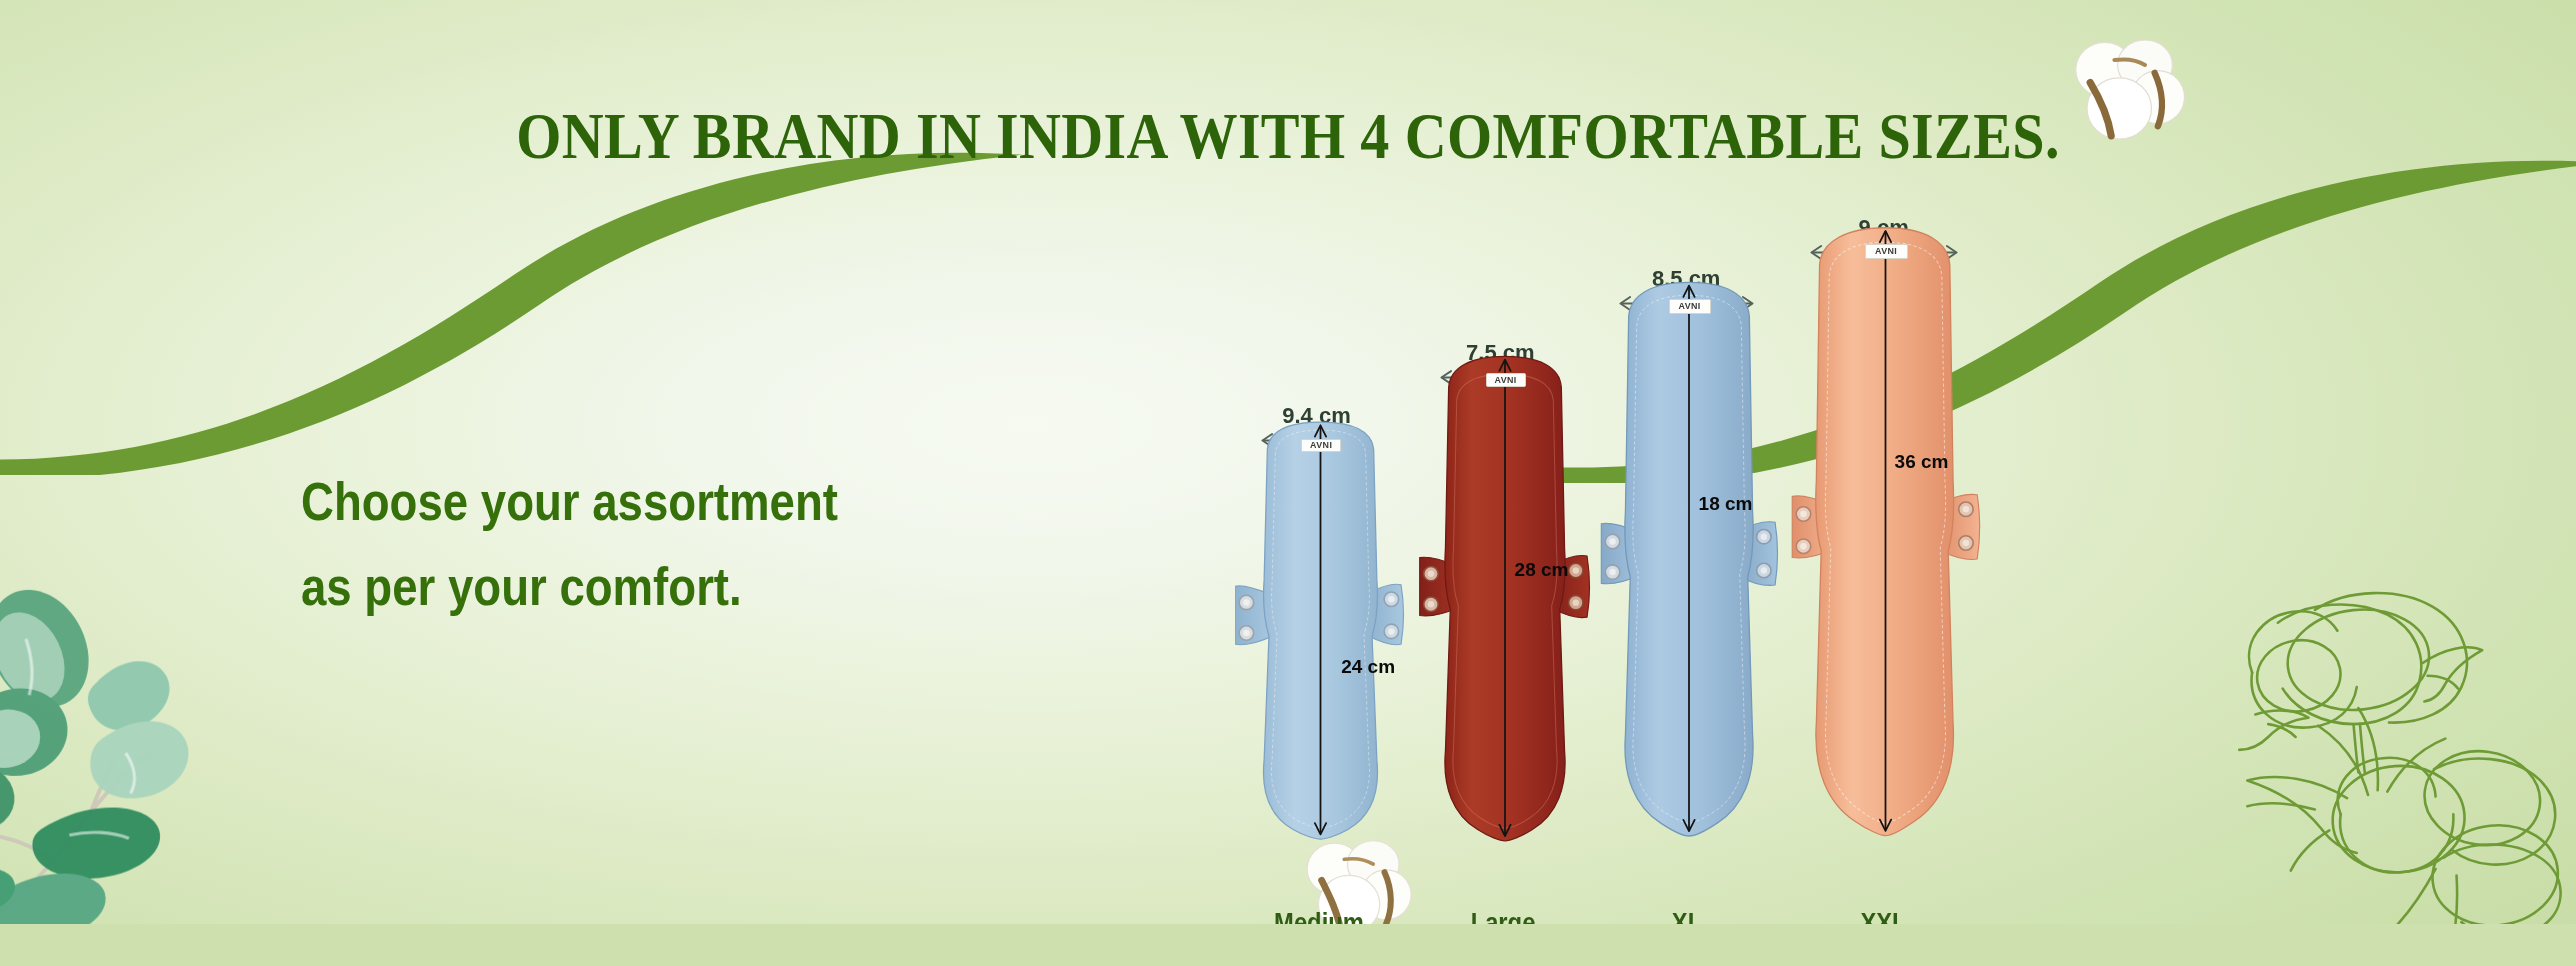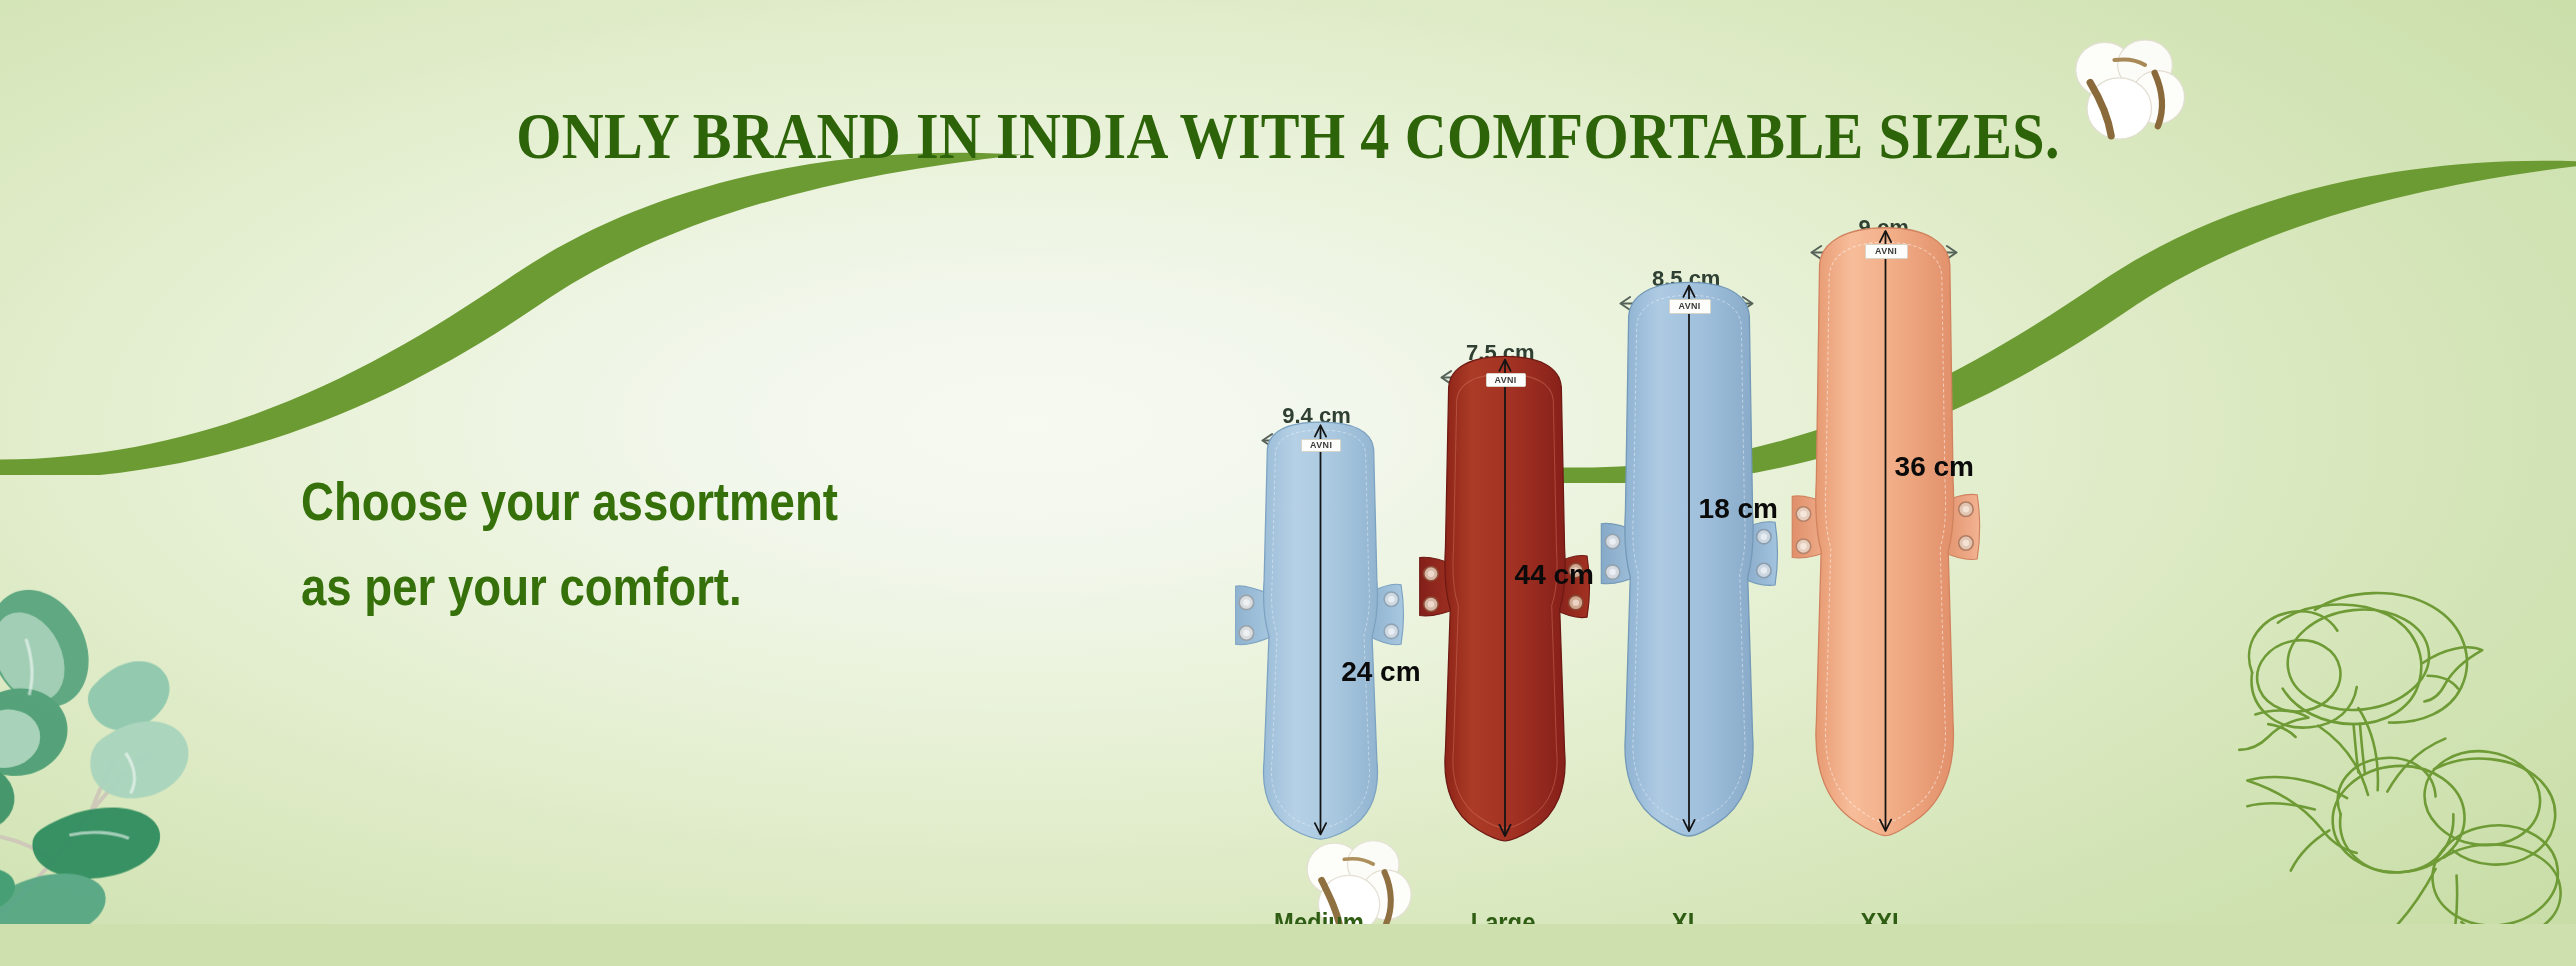--- a/index.html
+++ b/index.html
@@ -107,21 +107,21 @@
     color:#2f4033;
     white-space:nowrap;
   }
   .width-dim svg { position:absolute; left:0; top:27px; }
 
   
   .len-val {
     position:absolute;
     font-family:"Liberation Sans", sans-serif;
     font-weight:700;
-    font-size:28px;
+    font-size:19px;
     color:#0a0a0a;
     white-space:nowrap;
   }
 
   .brand-tag {
     position:absolute;
     background:#fdfdfb;
     border:0.8px solid #d8d4c8;
     border-radius:1.6px;
     font-family:Liberation Sans, sans-serif;
@@ -364,21 +364,21 @@
           <circle cx="16" cy="316" r="4" fill="#efd9cc"></circle>
           <circle cx="196" cy="274" r="9" fill="#cfa892" stroke="#8a4430" stroke-width="2"></circle>
           <circle cx="196" cy="274" r="4" fill="#ecd2c2"></circle>
           <circle cx="196" cy="314" r="9" fill="#cfa892" stroke="#8a4430" stroke-width="2"></circle>
           <circle cx="196" cy="314" r="4" fill="#ecd2c2"></circle>
           <line x1="108" y1="14" x2="108" y2="602" stroke="#141414" stroke-width="2.2"></line>
           <polyline points="101,26 108,12 115,26" fill="none" stroke="#141414" stroke-width="2.2" stroke-linecap="round" stroke-linejoin="round"></polyline>
           <polyline points="101,590 108,604 115,590" fill="none" stroke="#141414" stroke-width="2.2" stroke-linecap="round" stroke-linejoin="round"></polyline>
         </svg>
         <div class="brand-tag" style="left:68px; top:3.2px; width:40px; height:13.7px; font-size:8.9px;">AVNI</div>
-        <div class="len-val" style="left:97px; top:209px;">44 cm</div>
+        <div class="len-val" style="left:97px; top:209px;">28 cm</div>
       </div>
 
       <div class="size-label">Large</div>
     </div>
 
     <div class="pad-col" style="left:364px; width:182px; height:708px;">
 
       <div class="width-dim" style="left:17.7px; top:24px; width:145px; height:53px;">
         <div class="wval">8.5 cm</div>
         <svg width="145" height="21" viewBox="0 0 180 26">

